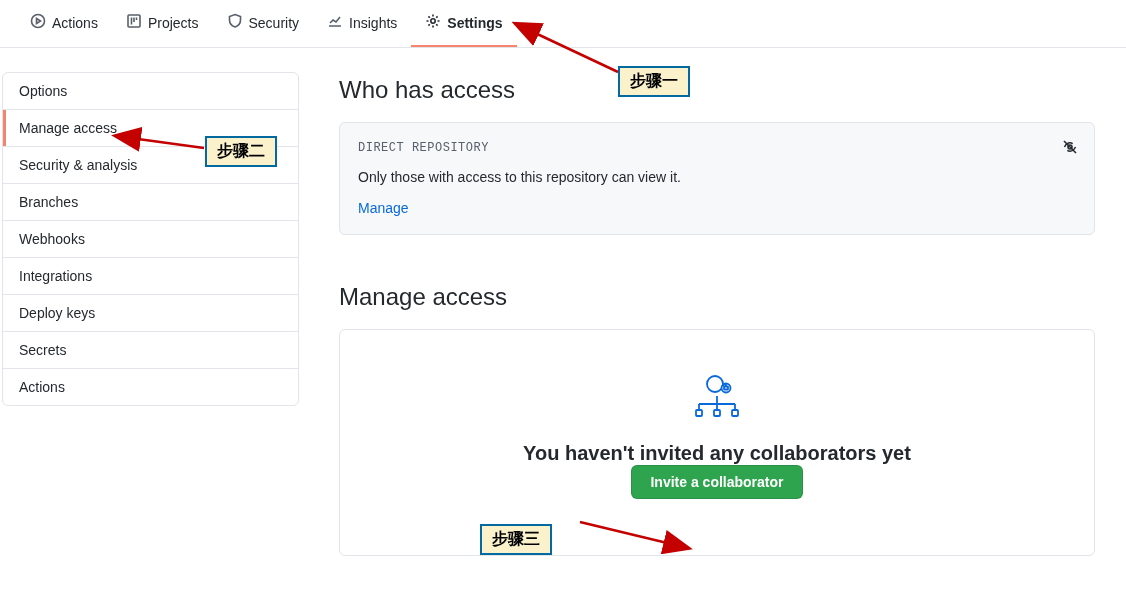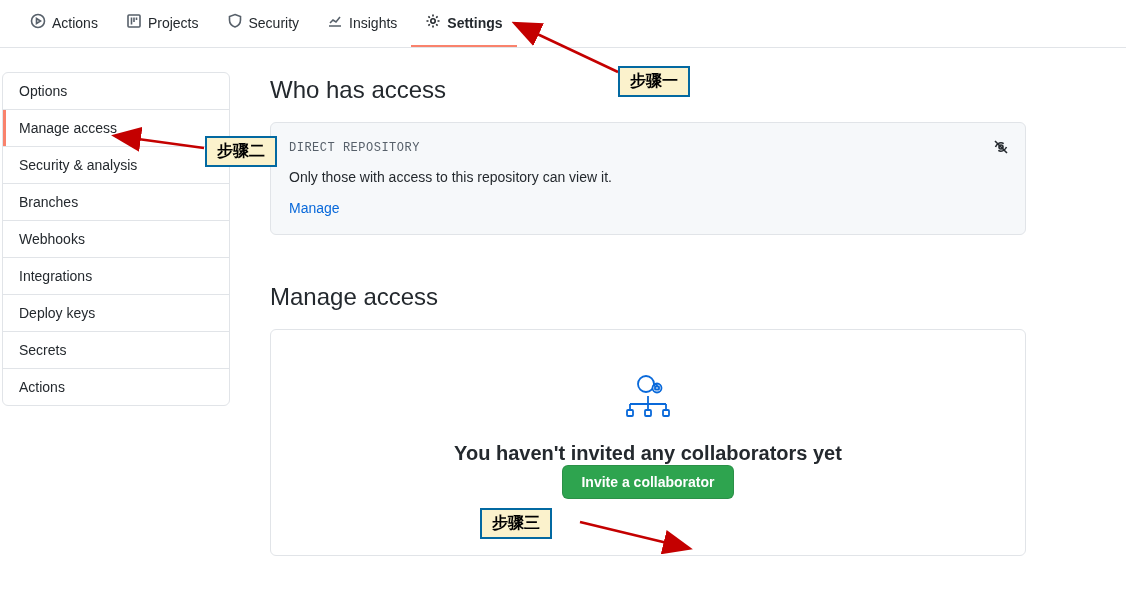--- a/index.html
+++ b/index.html
@@ -32,21 +32,21 @@
   }
   .topnav-item.active { border-bottom-color: #f9826c; font-weight: 600; }
   .topnav-item svg { width: 16px; height: 16px; fill: none; stroke: #57606a; stroke-width: 1.6; }
   .topnav-item.active svg { stroke: #24292e; }
 
   
   .layout { display: flex; padding: 24px 0 24px 0; }
 
   
   .sidebar {
-    width: 228px;
+    width: 297px;
     border: 1px solid #e1e4e8;
     border-radius: 6px;
     margin-left: 2px;
     overflow: hidden;
     align-self: flex-start;
   }
   .sidebar-item {
     padding: 10px 16px;
     border-bottom: 1px solid #e1e4e8;
     cursor: pointer;
@@ -273,13 +273,13 @@
 
   <line x1="618" y1="72" x2="516" y2="24" stroke="#c40000" stroke-width="2.5" marker-end="url(#ah)"></line>
 
   <line x1="204" y1="148" x2="116" y2="136" stroke="#c40000" stroke-width="2.5" marker-end="url(#ah)"></line>
 
   <line x1="580" y1="522" x2="688" y2="548" stroke="#c40000" stroke-width="2.5" marker-end="url(#ah)"></line>
 </svg>
 
 <div class="anno-box" style="left:618px; top:66px;">步骤一</div>
 <div class="anno-box" style="left:205px; top:136px;">步骤二</div>
-<div class="anno-box" style="left:480px; top:508px;text-align:right;">步骤三</div>
+<div class="anno-box" style="left:480px; top:524px;text-align:right;">步骤三</div>
 
 </body></html>

